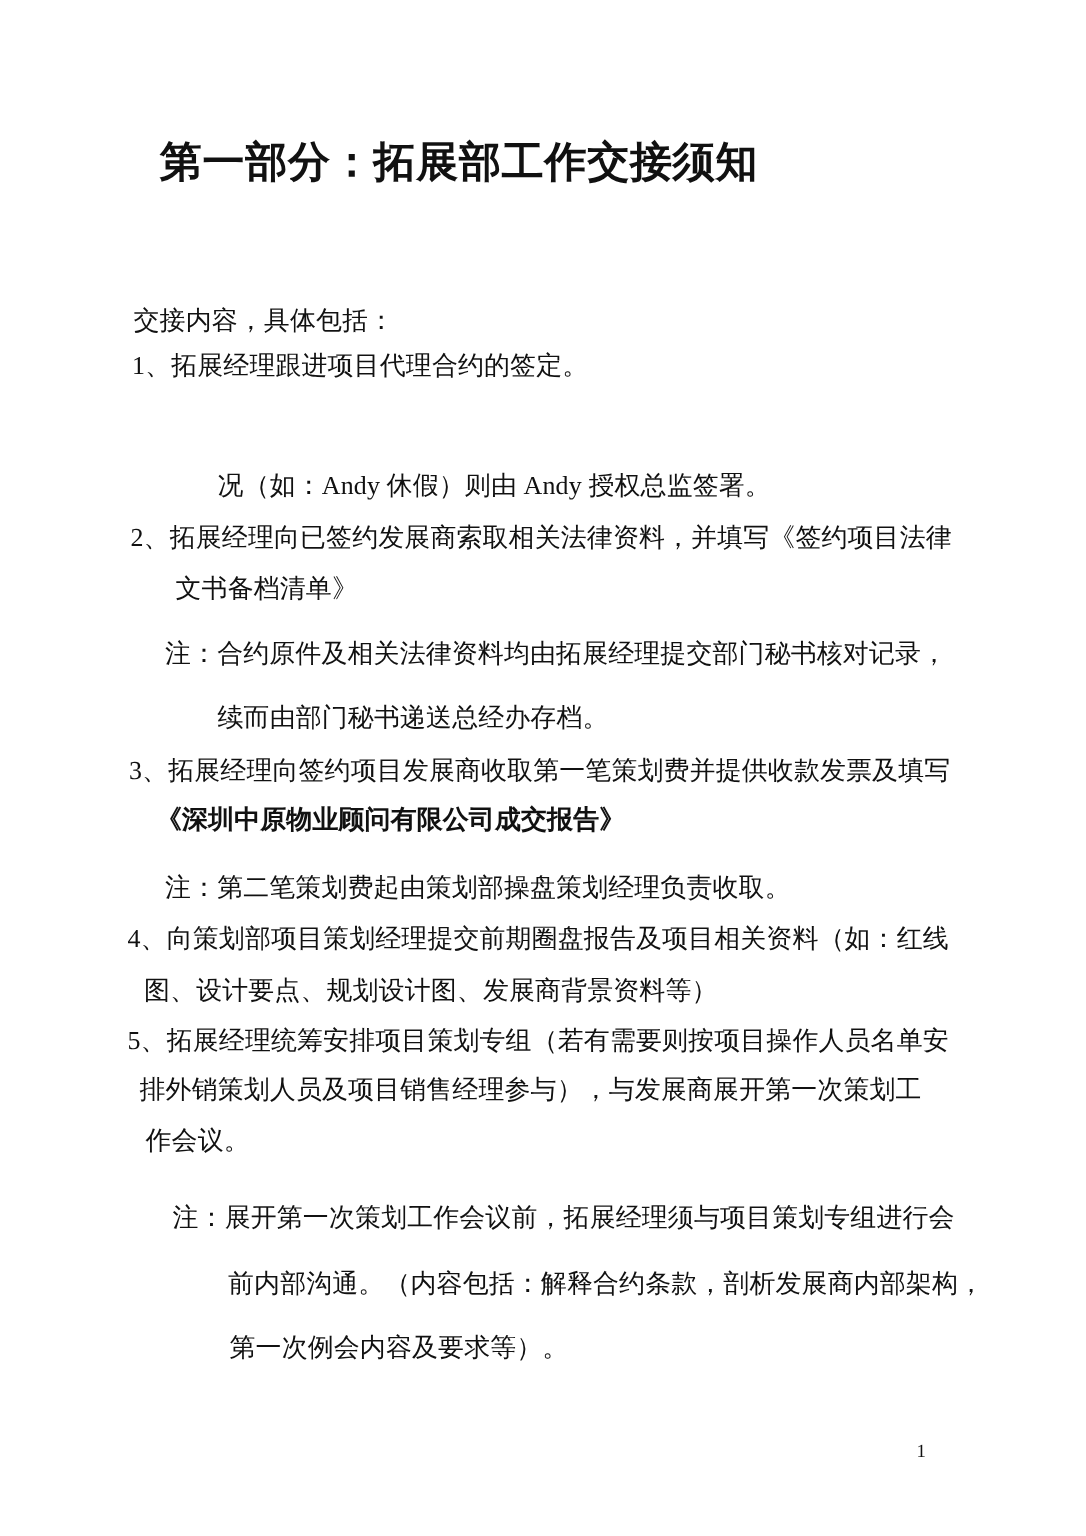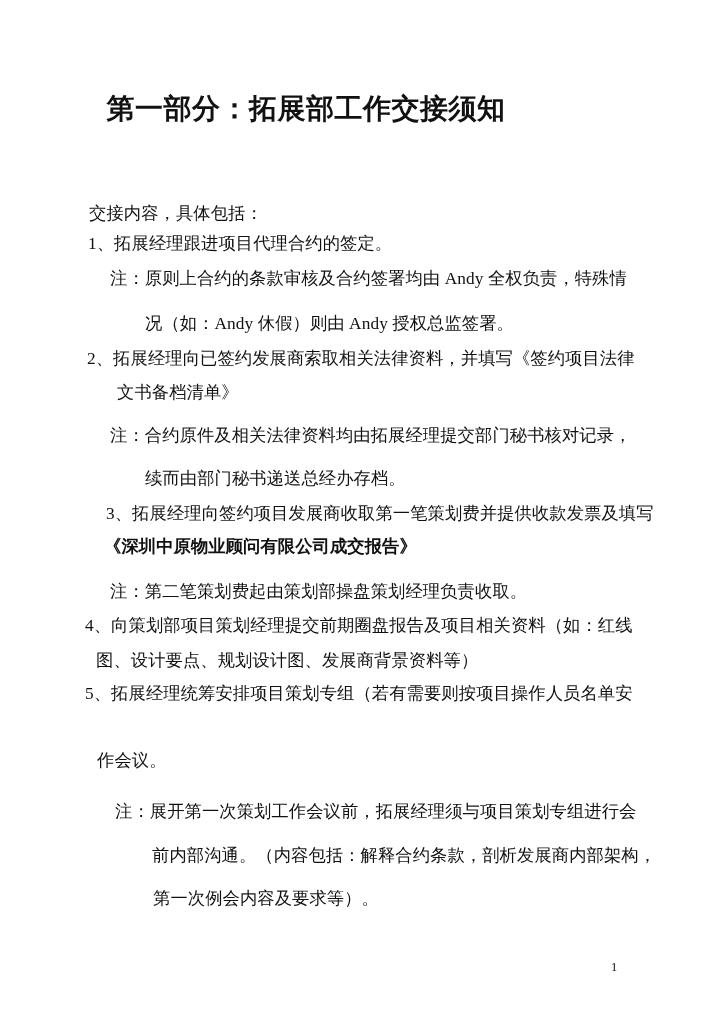--- a/index.html
+++ b/index.html
@@ -45,32 +45,32 @@
 </style>
 </head>
 <body>
 
 <div class="page">
 
   <div class="doc-title">第一部分：拓展部工作交接须知</div>
 
   <div class="doc-line" style="top:204px; left:89px;">交接内容，具体包括：</div>
   <div class="doc-line" style="top:234px; left:88px;">1、拓展经理跟进项目代理合约的签定。</div>
-  <div class="doc-line" style="top:269px; left:110px;">注：原则上合约的条款审核及合约签署均由 Andy 全权负责，特殊情</div>
   <div class="doc-line" style="top:314px; left:145px;">况（如：Andy 休假）则由 Andy 授权总监签署。</div>
   <div class="doc-line" style="top:349px; left:87px;">2、拓展经理向已签约发展商索取相关法律资料，并填写《签约项目法律</div>
   <div class="doc-line" style="top:383px; left:117px;">文书备档清单》</div>
   <div class="doc-line" style="top:426px; left:110px;">注：合约原件及相关法律资料均由拓展经理提交部门秘书核对记录，</div>
   <div class="doc-line" style="top:469px; left:145px;">续而由部门秘书递送总经办存档。</div>
-  <div class="doc-line" style="top:504px; left:86px;margin-left:20px;">3、拓展经理向签约项目发展商收取第一笔策划费并提供收款发票及填写</div>
+  <div class="doc-line" style="top:504px; left:86px;">3、拓展经理向签约项目发展商收取第一笔策划费并提供收款发票及填写</div>
   <div class="doc-line" style="top:537px; left:104px;font-weight:bold;">《深圳中原物业顾问有限公司成交报告》</div>
   <div class="doc-line" style="top:582px; left:110px;">注：第二笔策划费起由策划部操盘策划经理负责收取。</div>
   <div class="doc-line" style="top:616px; left:85px;">4、向策划部项目策划经理提交前期圈盘报告及项目相关资料（如：红线</div>
   <div class="doc-line" style="top:651px; left:96px;">图、设计要点、规划设计图、发展商背景资料等）</div>
   <div class="doc-line" style="top:684px; left:85px;">5、拓展经理统筹安排项目策划专组（若有需要则按项目操作人员名单安</div>
+  <div class="doc-line" style="top:717px; left:93px;">排外销策划人员及项目销售经理参与），与发展商展开第一次策划工</div>
   <div class="doc-line" style="top:751px; left:97px;">作会议。</div>
   <div class="doc-line" style="top:846px; left:152px;">前内部沟通。（内容包括：解释合约条款，剖析发展商内部架构，</div>
   <div class="doc-line" style="top:802px; left:115px;">注：展开第一次策划工作会议前，拓展经理须与项目策划专组进行会</div>
   <div class="doc-line" style="top:889px; left:153px;">第一次例会内容及要求等）。</div>
 
   <div class="page-number">1</div>
 
 </div>
 
 </body></html>

